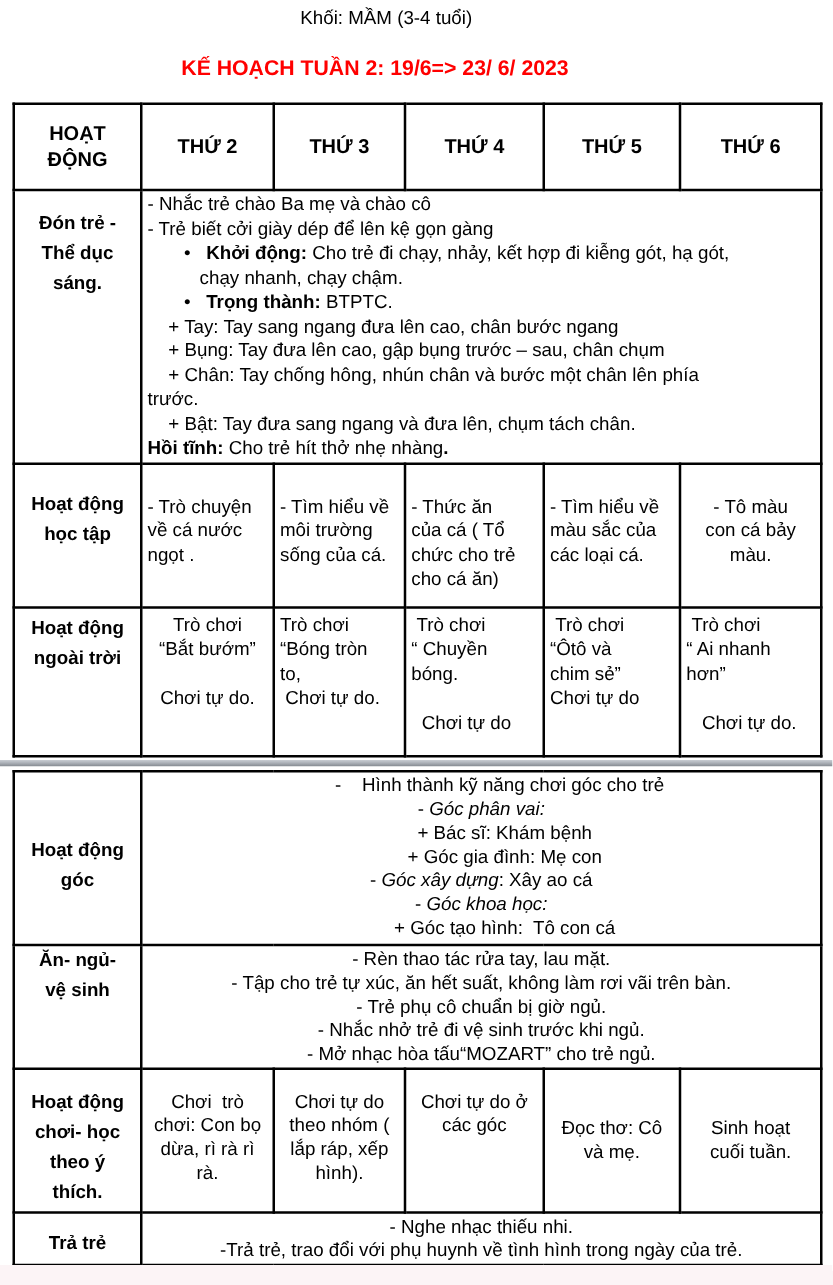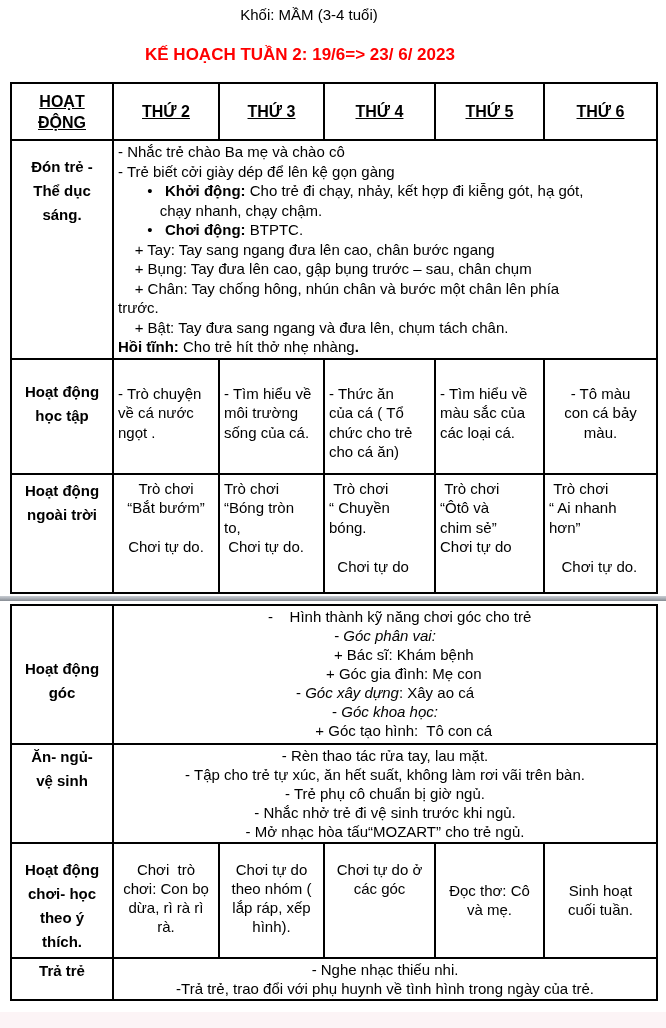--- a/index.html
+++ b/index.html
@@ -35,21 +35,21 @@
   .pre{white-space:pre-wrap;line-height:19.5px;}
   .t2 .pre{line-height:19px;text-align:center;}
   .ctr{text-align:center;}
   .padtop{padding-top:24px;}
   .padtop-lbl{padding-top:20px;}
   .pad4{padding-top:4px;}
   .pad16{padding-top:16px;}
   .mid{vertical-align:middle;}
   .bot{vertical-align:bottom;padding-bottom:3px;}
   .t1{margin-top:17px;}
-  .row-head{height:57px;text-decoration:underline;}
+  .row-head{height:69px;}
   .row-dontre{height:218px;}
   .row-hoctap{height:115px;}
   .row-ngoaitroi{height:119px;}
   .row-goc{height:139px;}
   .row-anngu{height:95px;}
   .row-choihoc{height:115px;}
   .row-tratre{height:41px;}
   .divider{
     height:5px;margin:2px 0 3px 0;width:666px;
     background:linear-gradient(180deg,#c9cdd3 0%,#adb2b9 45%,#858a91 100%);
@@ -89,21 +89,21 @@
     <td class="hdr">THỨ 6</td>
   </tr>
   <tr class="row-dontre">
     <td class="lbl">Đón trẻ -
 Thể dục
 sáng.</td>
     <td class="pre" colspan="5"><span>- Nhắc trẻ chào Ba mẹ và chào cô
 - Trẻ biết cởi giày dép để lên kệ gọn gàng
        •   </span><span class="b">Khởi động:</span><span> Cho trẻ đi chạy, nhảy, kết hợp đi kiễng gót, hạ gót,
           chạy nhanh, chạy chậm.
-       •   </span><span class="b">Chơi động:</span><span> BTPTC.
+       •   </span><span class="b">Trọng thành:</span><span> BTPTC.
     + Tay: Tay sang ngang đưa lên cao, chân bước ngang
     + Bụng: Tay đưa lên cao, gập bụng trước – sau, chân chụm
     + Chân: Tay chống hông, nhún chân và bước một chân lên phía
 trước.
     + Bật: Tay đưa sang ngang và đưa lên, chụm tách chân.
 </span><span class="b">Hồi tĩnh:</span><span> Cho trẻ hít thở nhẹ nhàng</span><span class="b">.</span></td>
   </tr>
   <tr class="row-hoctap">
     <td class="lbl padtop-lbl">Hoạt động
 học tập</td>
@@ -199,20 +199,20 @@
 lắp ráp, xếp
 hình).</td>
     <td class="pre pad16">Chơi tự do ở
 các góc</td>
     <td class="pre mid ctr">Đọc thơ: Cô
 và mẹ.</td>
     <td class="pre mid">Sinh hoạt
 cuối tuần.</td>
   </tr>
   <tr class="row-tratre">
-    <td class="lbl" style="padding-top:0;">Trả trẻ</td>
+    <td class="lbl" style="padding-top:12px;">Trả trẻ</td>
     <td class="pre" colspan="5">- Nghe nhạc thiếu nhi.
 -Trả trẻ, trao đổi với phụ huynh về tình hình trong ngày của trẻ.</td>
   </tr>
 </tbody>
   </table>
 
 <div class="bottom-strip"></div>
 
 </body></html>

